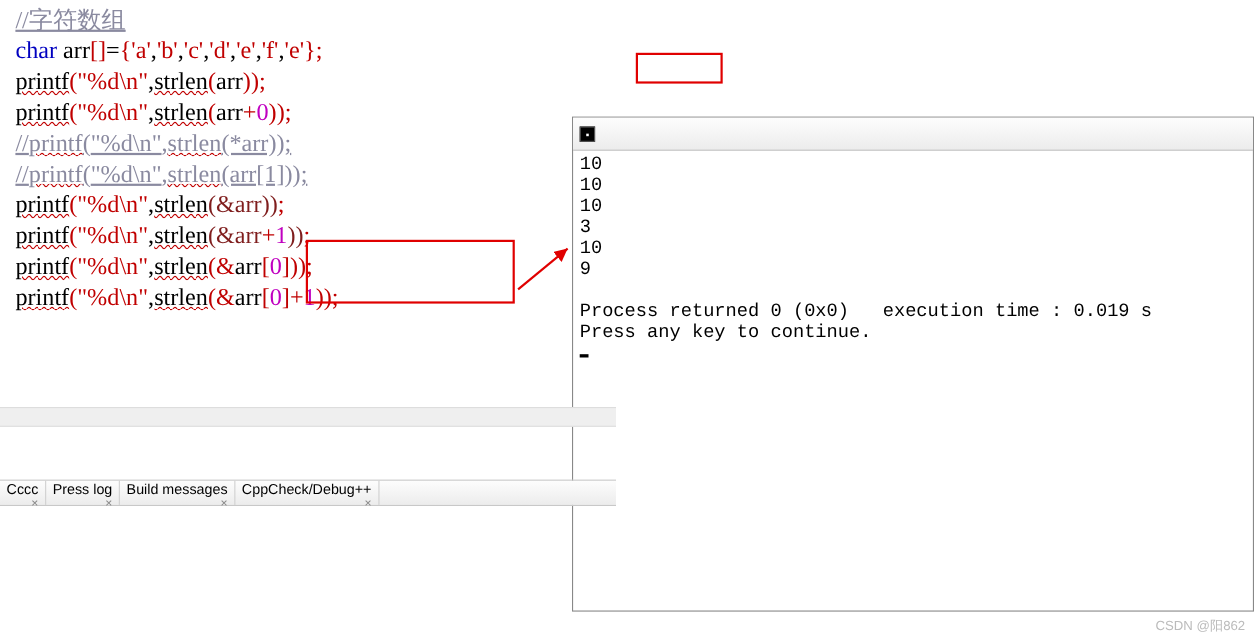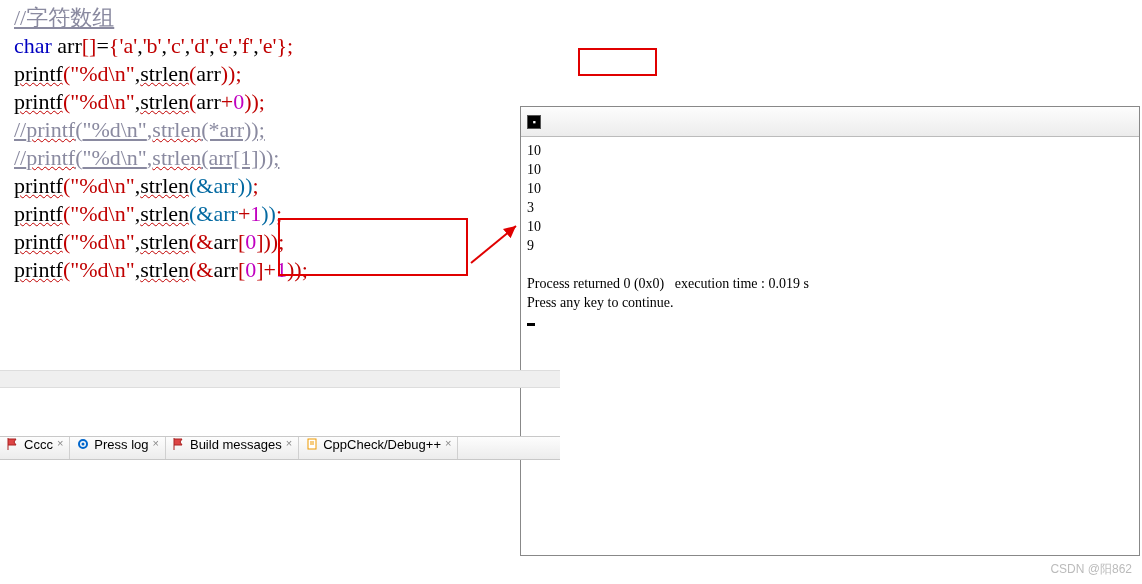--- a/index.html
+++ b/index.html
@@ -22,21 +22,21 @@
   font-family: "Times New Roman", serif;
 }
 .code-line { white-space: nowrap; }
 .c-comment { color: #8a8aa0; text-decoration: underline; }
 .c-keyword { color: #0000c0; font-weight: normal; }
 .c-str { color: #c00000; }
 .c-paren { color: #c00000; }
 .c-op { color: #c00000; }
 .c-num { color: #c000c0; }
 .c-id { color: #000; }
-.c-highlight { color: #0369a1; }
+.c-highlight { color: #7f1d1d; }
 .wavy {
   text-decoration: underline wavy #c00000;
   text-decoration-thickness: 1px;
 }
 
 .redbox1 {
   position: absolute;
   border: 2px solid #e00000;
   pointer-events: none;
 }
@@ -72,22 +72,22 @@
   margin-right: 6px;
   border: 1px solid #555;
   display: inline-flex;
   align-items: center;
   justify-content: center;
   font-size: 9px;
   color: #fff;
 }
 .console-body {
   padding: 4px 6px;
-  font-family: Liberation Serif, serif;
-  font-size: 14px;
+  font-family: Liberation Mono, monospace;
+  font-size: 17px;
   line-height: 19px;
   white-space: pre;
 }
 .cursor {
   display: inline-block;
   width: 8px;
   height: 3px;
   background: #000;
   vertical-align: baseline;
 }
@@ -110,25 +110,26 @@
   height: 24px;
   background: linear-gradient(#fdfdfd, #ececec);
   border-top: 1px solid #c8c8c8;
   border-bottom: 1px solid #c8c8c8;
   font-family: "Segoe UI", sans-serif;
   font-size: 13px;
   align-items: center;
 }
 .tab {
   display: flex;
-  align-items: flex-start;
+  align-items: flex-end;
   padding: 0 6px;
   height: 100%;
   border-right: 1px solid #d0d0d0;
   cursor: pointer;
+  flex-direction: column;
 }
 .tab-icon {
   width: 14px;
   height: 14px;
   margin-right: 4px;
 }
 .tab-close {
   margin-left: 4px;
   color: #888;
   font-size: 11px;

